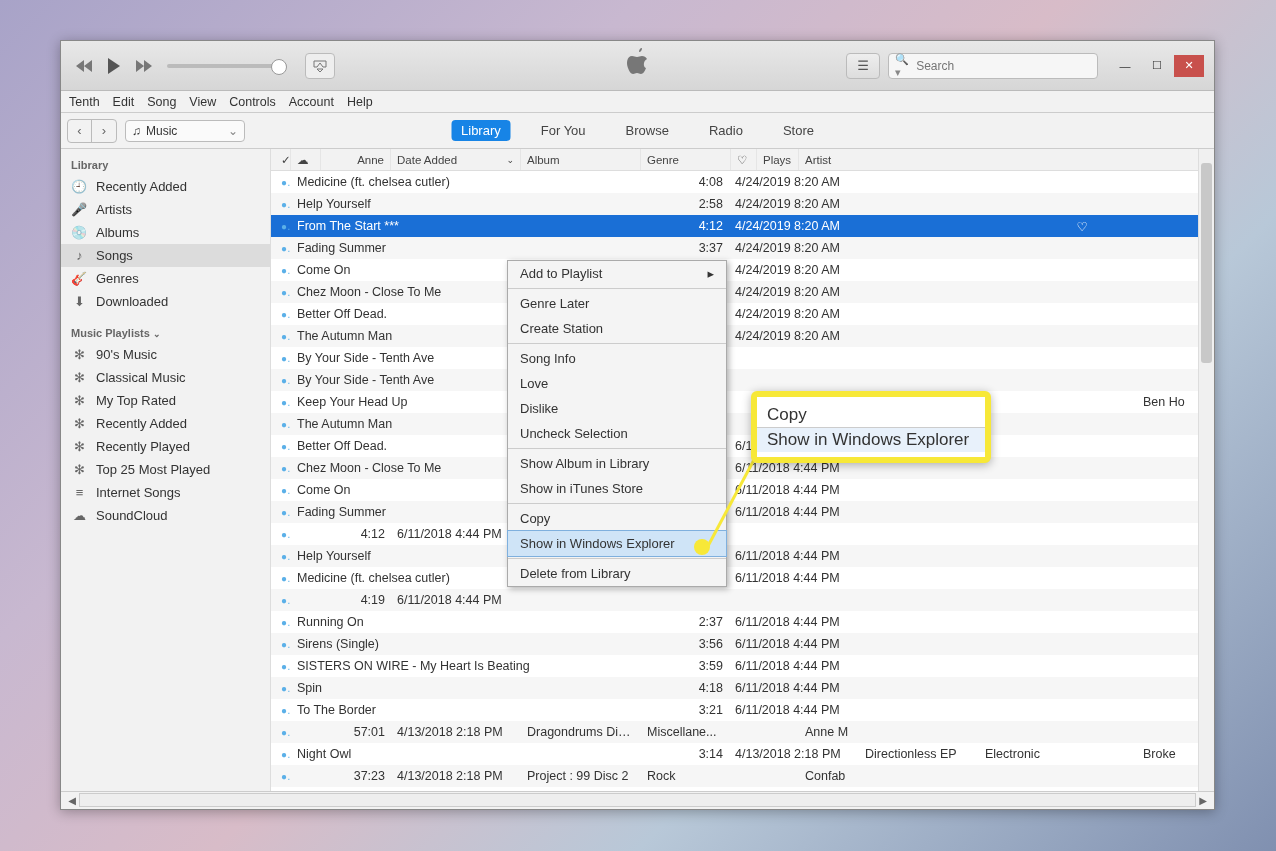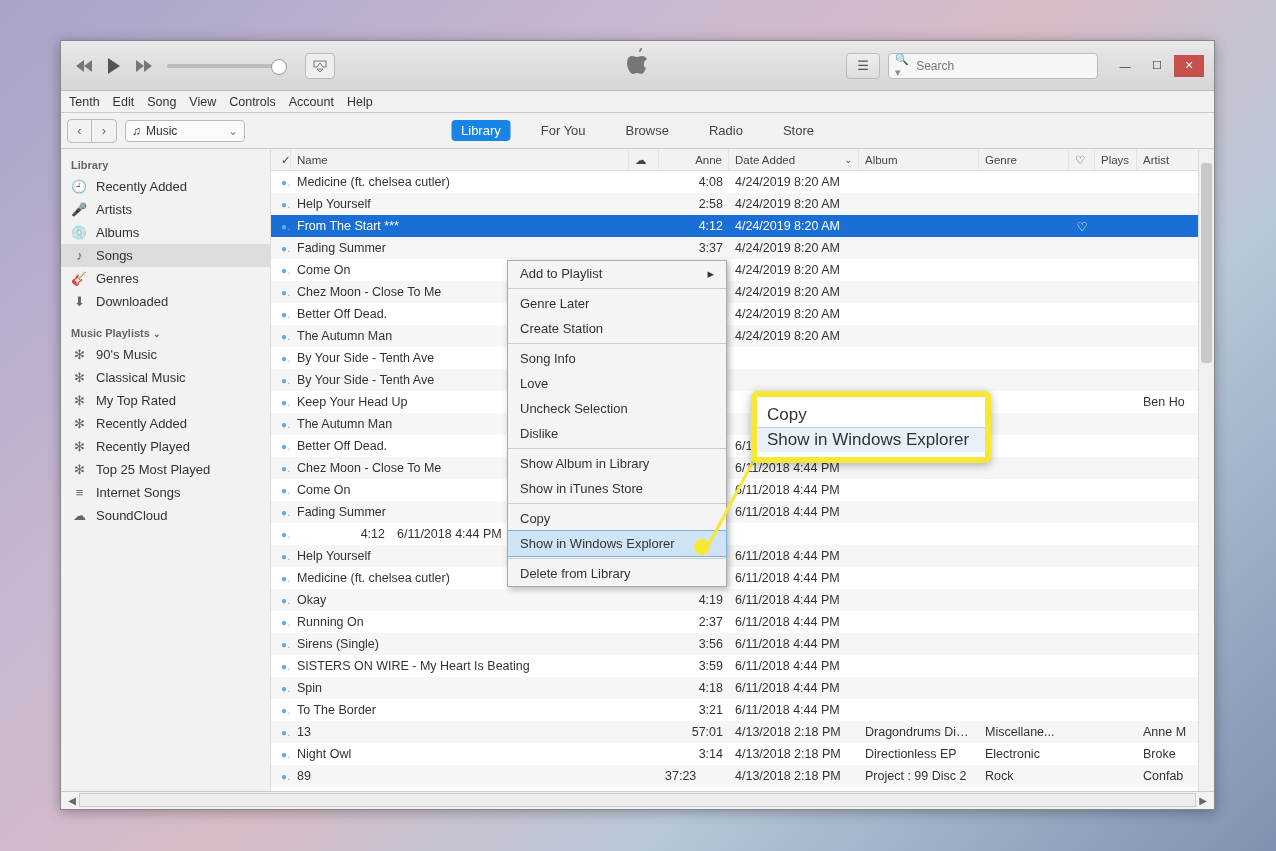--- a/index.html
+++ b/index.html
@@ -210,21 +210,20 @@
           <div class="sbitem">
             <span class="ic">☁</span>
             <span>SoundCloud</span>
           </div>
         </div>
     </div>
 
     <div class="main">
       <div class="thead">
         <div style="width:20px;padding-left:10px;">✓</div>
-        <div style="width:338px;">Name</div>
         <div style="width:30px;text-align:center;">
             <span>☁</span>
           </div>
         <div style="width:70px;justify-content:flex-end;">Anne</div>
         <div style="width:130px;">
             <span>Date Added</span>
             <span style="margin-left:auto;font-size:9px;">⌄</span>
           </div>
         <div style="width:120px;">Album</div>
         <div style="width:90px;">Genre</div>
@@ -457,21 +456,20 @@
             <div class="cell" style="width:70px;text-align:right;">4:08</div>
             <div class="cell" style="width:130px;">6/11/2018 4:44 PM</div>
             <div class="cell" style="width:120px;"></div>
             <div class="cell" style="width:90px;"></div>
             <div class="cell" style="width:26px;text-align:center;"></div>
             <div class="cell" style="width:42px;"></div>
             <div class="cell" style="flex:1;"></div>
           </div>
           <div class="row">
             <div class="cell ck">●</div>
-            <div class="cell" style="width:338px;">Okay</div>
             <div class="cell" style="width:30px;"></div>
             <div class="cell" style="width:70px;text-align:right;">4:19</div>
             <div class="cell" style="width:130px;">6/11/2018 4:44 PM</div>
             <div class="cell" style="width:120px;"></div>
             <div class="cell" style="width:90px;"></div>
             <div class="cell" style="width:26px;text-align:center;"></div>
             <div class="cell" style="width:42px;"></div>
             <div class="cell" style="flex:1;"></div>
           </div>
           <div class="row">
@@ -529,21 +527,20 @@
             <div class="cell" style="width:70px;text-align:right;">3:21</div>
             <div class="cell" style="width:130px;">6/11/2018 4:44 PM</div>
             <div class="cell" style="width:120px;"></div>
             <div class="cell" style="width:90px;"></div>
             <div class="cell" style="width:26px;text-align:center;"></div>
             <div class="cell" style="width:42px;"></div>
             <div class="cell" style="flex:1;"></div>
           </div>
           <div class="row">
             <div class="cell ck">●</div>
-            <div class="cell" style="width:338px;">13</div>
             <div class="cell" style="width:30px;"></div>
             <div class="cell" style="width:70px;text-align:right;">57:01</div>
             <div class="cell" style="width:130px;">4/13/2018 2:18 PM</div>
             <div class="cell" style="width:120px;">Dragondrums Disc 5</div>
             <div class="cell" style="width:90px;">Miscellane...</div>
             <div class="cell" style="width:26px;text-align:center;"></div>
             <div class="cell" style="width:42px;"></div>
             <div class="cell" style="flex:1;">Anne M</div>
           </div>
           <div class="row">
@@ -553,23 +550,22 @@
             <div class="cell" style="width:70px;text-align:right;">3:14</div>
             <div class="cell" style="width:130px;">4/13/2018 2:18 PM</div>
             <div class="cell" style="width:120px;">Directionless EP</div>
             <div class="cell" style="width:90px;">Electronic</div>
             <div class="cell" style="width:26px;text-align:center;"></div>
             <div class="cell" style="width:42px;"></div>
             <div class="cell" style="flex:1;">Broke</div>
           </div>
           <div class="row">
             <div class="cell ck">●</div>
-            <div class="cell" style="width:338px;">89</div>
-            <div class="cell" style="width:30px;"></div>
-            <div class="cell" style="width:70px;text-align:left;">37:23</div>
+            <div class="cell" style="width:30px;"></div>
+            <div class="cell" style="width:70px;text-align:right;">37:23</div>
             <div class="cell" style="width:130px;">4/13/2018 2:18 PM</div>
             <div class="cell" style="width:120px;">Project : 99 Disc 2</div>
             <div class="cell" style="width:90px;">Rock</div>
             <div class="cell" style="width:26px;text-align:center;"></div>
             <div class="cell" style="width:42px;"></div>
             <div class="cell" style="flex:1;">Confab</div>
           </div>
         </div>
       <div class="vscroll">
           <div class="th"></div>
@@ -589,22 +585,22 @@
     <div class="mi">
         <span>Add to Playlist</span>
         <span>▸</span>
       </div>
     <hr>
     <div class="mi">Genre Later</div>
     <div class="mi">Create Station</div>
     <hr>
     <div class="mi">Song Info</div>
     <div class="mi">Love</div>
+    <div class="mi">Dislike</div>
     <div class="mi">Uncheck Selection</div>
-    <div class="mi">Dislike</div>
     <hr>
     <div class="mi">Show Album in Library</div>
     <div class="mi">Show in iTunes Store</div>
     <hr>
     <div class="mi">Copy</div>
     <div class="mi hl">Show in Windows Explorer</div>
     <hr>
     <div class="mi">Delete from Library</div>
   </div>
 

